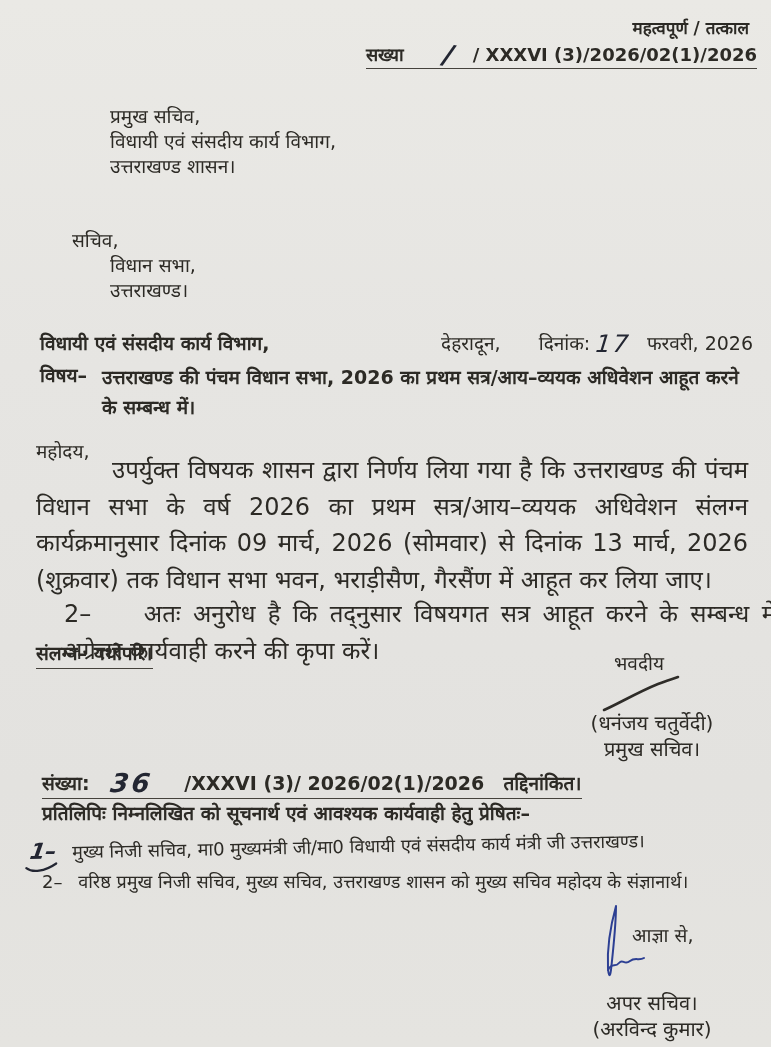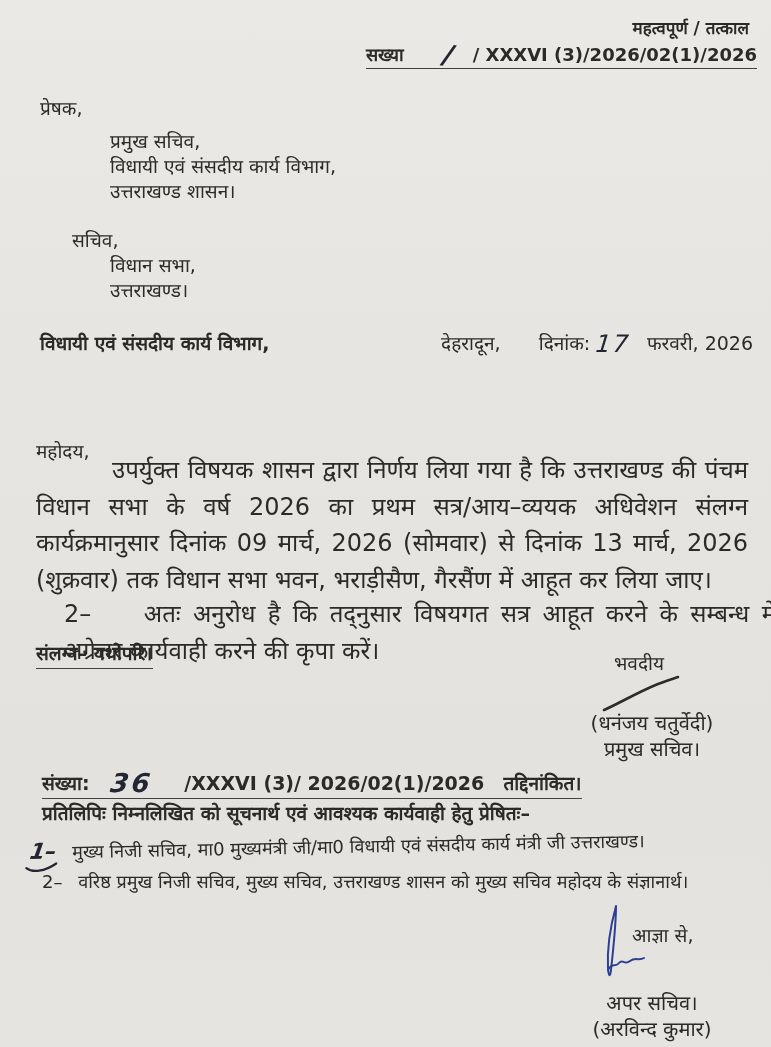--- a/index.html
+++ b/index.html
@@ -51,21 +51,20 @@
 
   <div class="abs t18 b u" style="top:42px;right:14px;white-space:nowrap;">
     <span>सख्या</span>
     <span style="display:inline-block;width:28px;"></span>
     <span class="hw hw-slash">/</span>
     <span style="display:inline-block;width:6px;"></span>
     <span>/ XXXVI (3)/2026/02(1)/2026</span>
   </div>
 
   <div class="abs t19 lines" style="top:96px;left:40px;">
-    <div>प्रेषक,</div>
     <div class="indent" style="margin-top:8px;">प्रमुख सचिव,</div>
     <div class="indent">विधायी एवं संसदीय कार्य विभाग,</div>
     <div class="indent">उत्तराखण्ड शासन।</div>
   </div>
 
   <div class="abs t19 lines" style="top:220px;left:40px;">
     <div class="indent" style="margin-top:8px;margin-left:32px;">सचिव,</div>
     <div class="indent">विधान सभा,</div>
     <div class="indent">उत्तराखण्ड।</div>
   </div>
@@ -75,20 +74,24 @@
     <span style="white-space:nowrap;">
       <span>देहरादून,</span>
       <span style="display:inline-block;width:26px;"></span>
       <span>दिनांक:</span>
       <span class="hw hw-day">17</span>
       <span style="display:inline-block;width:4px;"></span>
       <span>फरवरी, 2026</span>
     </span>
   </div>
 
+  <div class="abs t19 b" style="top:362px;left:40px;display:flex;">
+    <span style="width:62px;flex:none;">विषय–</span>
+    <span style="width:650px;line-height:30px;">उत्तराखण्ड की पंचम विधान सभा, 2026 का प्रथम सत्र/आय–व्ययक अधिवेशन आहूत करने के सम्बन्ध में।</span>
+  </div>
 
   <div class="abs t19" style="top:438px;left:36px;">महोदय,</div>
 
   <div class="abs para first" style="top:452px;left:36px;">उपर्युक्त विषयक शासन द्वारा निर्णय लिया गया है कि उत्तराखण्ड की पंचम विधान सभा के वर्ष 2026 का प्रथम सत्र/आय–व्ययक अधिवेशन संलग्न कार्यक्रमानुसार दिनांक 09 मार्च, 2026 (सोमवार) से दिनांक 13 मार्च, 2026 (शुक्रवार) तक विधान सभा भवन, भराड़ीसैण, गैरसैंण में आहूत कर लिया जाए।</div>
 
   <div class="abs para" style="top:596px;left:36px;margin-left:28px;">
     <span>2–</span>
     <span style="display:inline-block;width:28px;"></span>
     <span>अतः अनुरोध है कि तद्नुसार विषयगत सत्र आहूत करने के सम्बन्ध में अग्रेत्तर कार्यवाही करने की कृपा करें।</span>
   </div>

